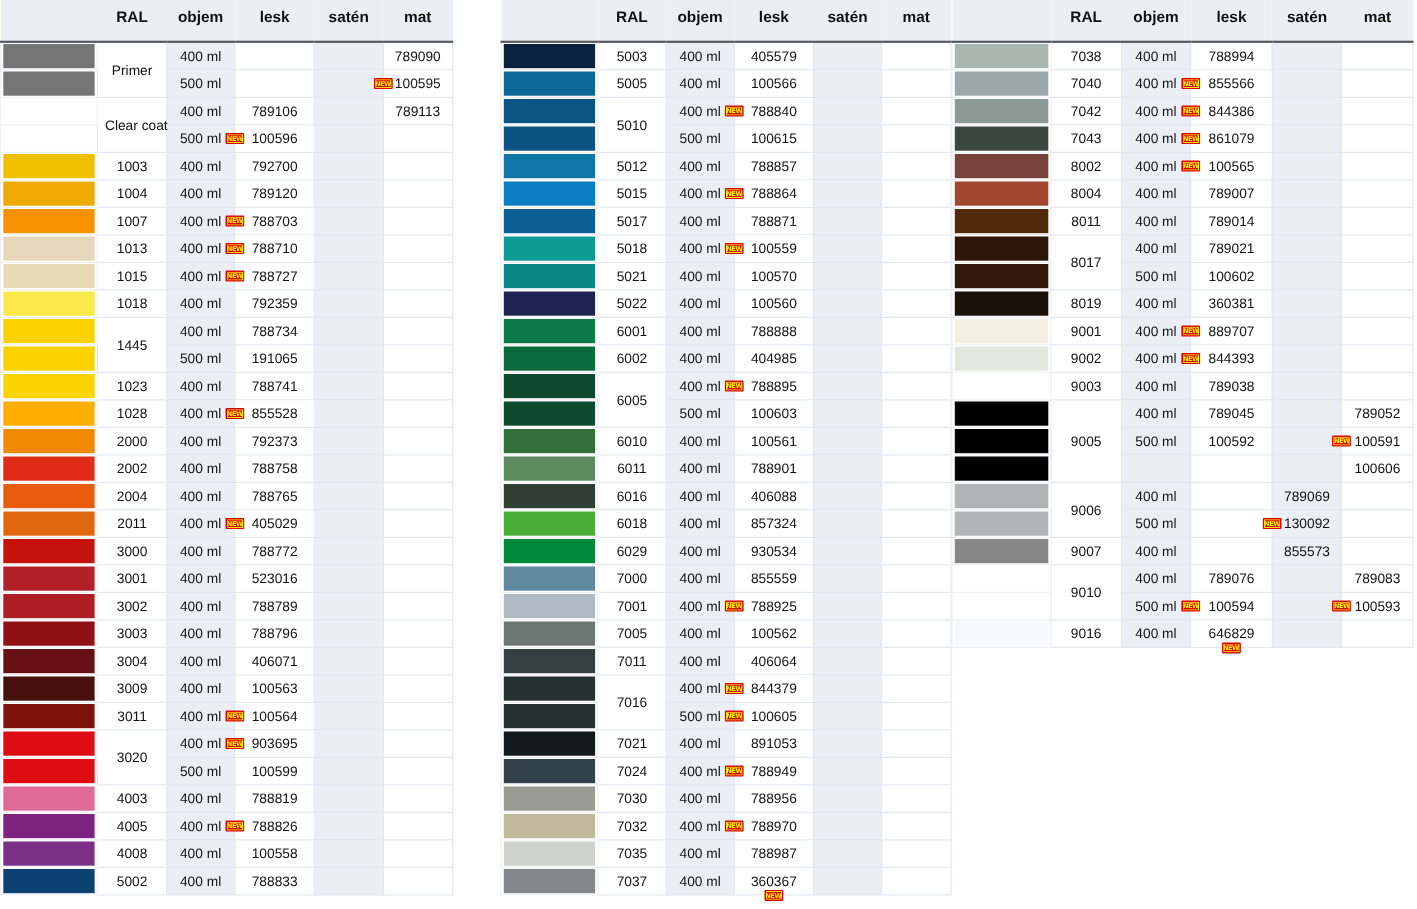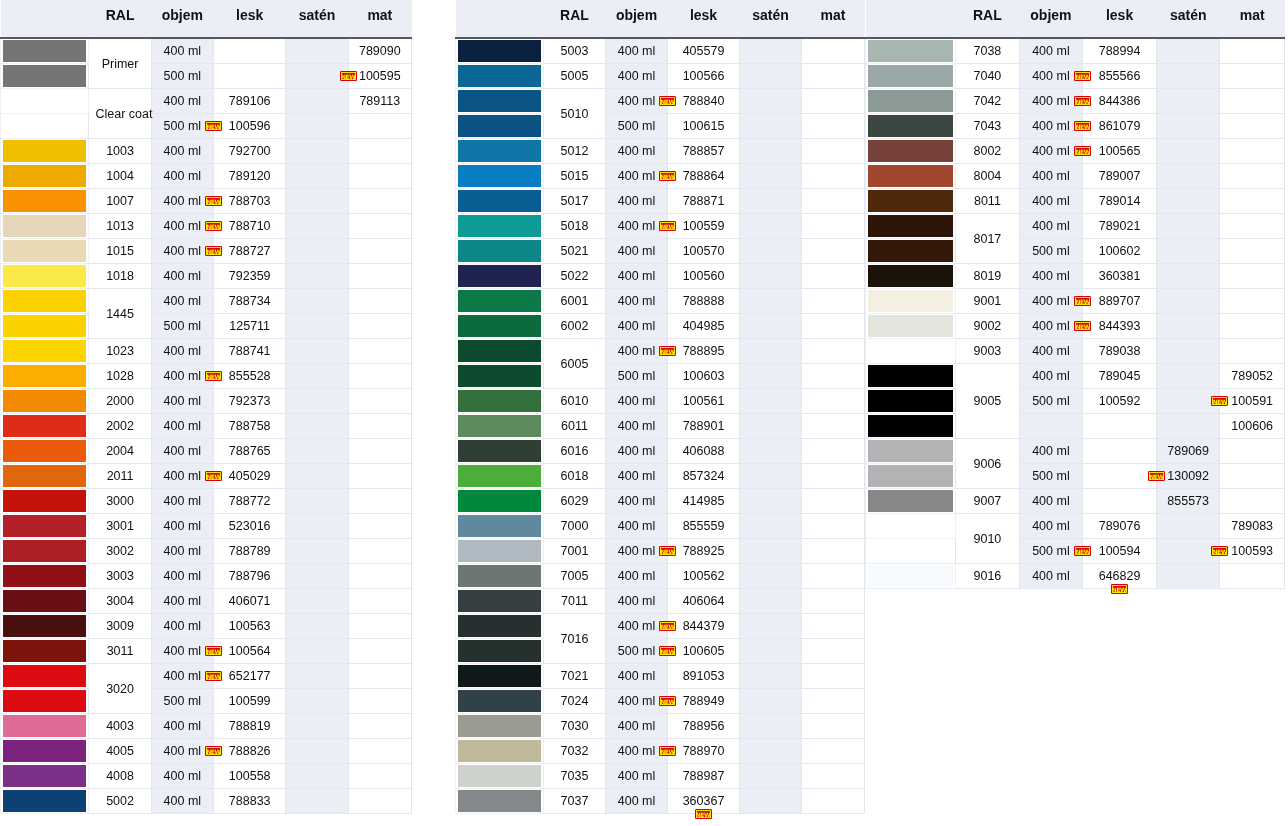--- a/index.html
+++ b/index.html
@@ -240,21 +240,21 @@
             <td class="shade">400 ml</td>
             <td><span class="cell-inner">788734</span></td>
             <td class="shade"></td>
             <td></td>
           </tr>
           <tr>
             <td class="swatch-cell">
               <span class="sw" style="background: rgb(251, 210, 0);"></span>
             </td>
             <td class="shade">500 ml</td>
-            <td><span class="cell-inner">125711</span></td>
+            <td><span class="cell-inner">191065</span></td>
             <td class="shade"></td>
             <td></td>
           </tr>
           <tr>
             <td class="swatch-cell">
               <span class="sw" style="background: rgb(252, 212, 0);"></span>
             </td>
             <td rowspan="1">1023</td>
             <td class="shade">400 ml</td>
             <td><span class="cell-inner">788741</span></td>
@@ -380,21 +380,21 @@
             <td class="has-badge"><span class="badge-new badge-abs-left">NEW</span><span class="cell-inner">100564</span></td>
             <td class="shade"></td>
             <td></td>
           </tr>
           <tr>
             <td class="swatch-cell">
               <span class="sw" style="background: rgb(220, 12, 18);"></span>
             </td>
             <td rowspan="2">3020</td>
             <td class="shade">400 ml</td>
-            <td class="has-badge"><span class="badge-new badge-abs-left">NEW</span><span class="cell-inner">652177</span></td>
+            <td class="has-badge"><span class="badge-new badge-abs-left">NEW</span><span class="cell-inner">903695</span></td>
             <td class="shade"></td>
             <td></td>
           </tr>
           <tr>
             <td class="swatch-cell">
               <span class="sw" style="background: rgb(220, 12, 18);"></span>
             </td>
             <td class="shade">500 ml</td>
             <td><span class="cell-inner">100599</span></td>
             <td class="shade"></td>
@@ -641,21 +641,21 @@
             <td><span class="cell-inner">857324</span></td>
             <td class="shade"></td>
             <td></td>
           </tr>
           <tr>
             <td class="swatch-cell">
               <span class="sw" style="background: rgb(0, 137, 60);"></span>
             </td>
             <td rowspan="1">6029</td>
             <td class="shade">400 ml</td>
-            <td><span class="cell-inner">414985</span></td>
+            <td><span class="cell-inner">930534</span></td>
             <td class="shade"></td>
             <td></td>
           </tr>
           <tr>
             <td class="swatch-cell">
               <span class="sw" style="background: rgb(96, 137, 160);"></span>
             </td>
             <td rowspan="1">7000</td>
             <td class="shade">400 ml</td>
             <td><span class="cell-inner">855559</span></td>

